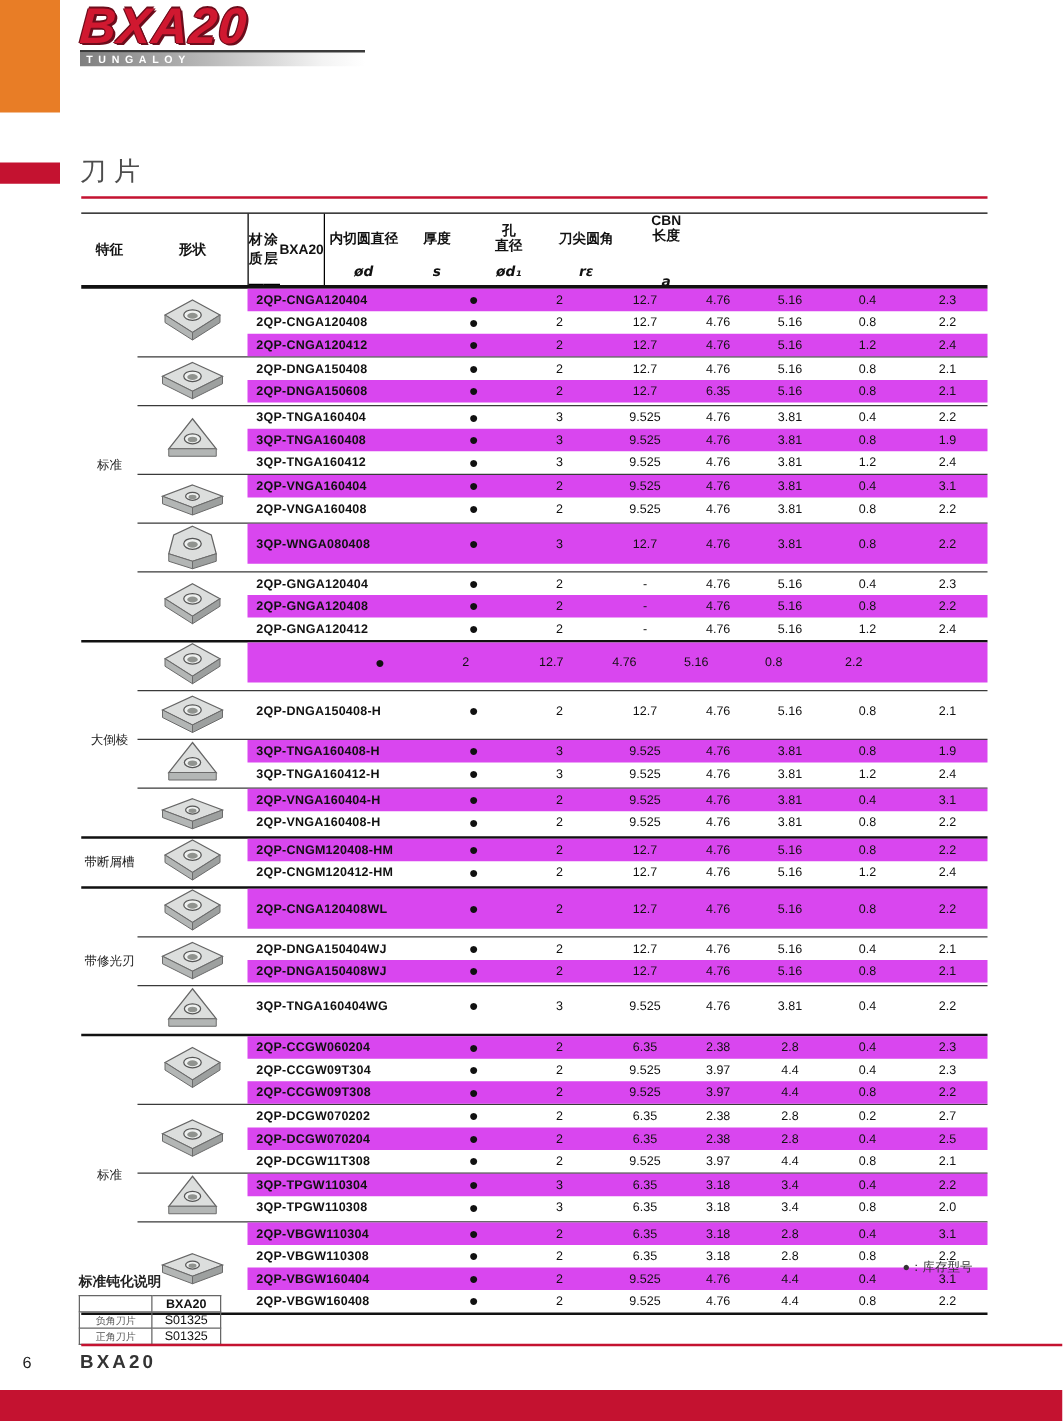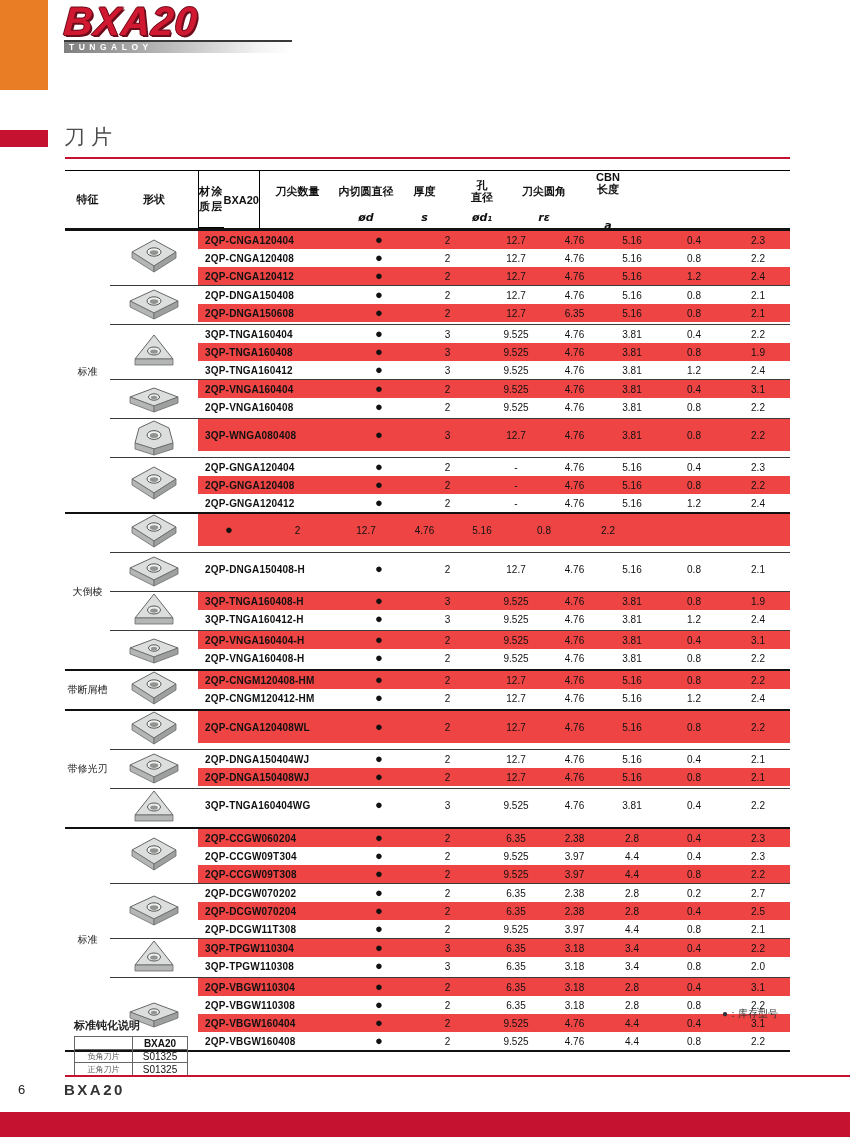--- a/index.html
+++ b/index.html
@@ -50,35 +50,35 @@
   .group { display:flex; }
   .group + .group { border-top:2px solid #111; }
   .feature-cell { width:45px; display:flex; align-items:center; justify-content:center; font-size:10px; color:#222; white-space:nowrap; }
   .group-body { flex:1; }
   .subgroup { display:flex; }
   .subgroup + .subgroup { border-top:1px solid #3a3a3a; }
   .shape-cell { width:88px; display:flex; align-items:center; justify-content:center; }
   .rows { flex:1; display:flex; flex-direction:column; }
   .row { display:flex; height:18px; align-items:center; }
   .row.tall { height:32px; }
-  .row.shaded { background:#ef4444; }
+  .row.shaded { background:#d946ef;justify-content:center; }
   .c { display:flex; align-items:center; justify-content:center; font-size:10px; color:#111; height:100%; }
   .c-model { justify-content:flex-start; padding-left:7px; font-weight:bold; letter-spacing:0.2px; }
   .c-dot span { font-size:13px; line-height:10px; }
 
   
   .tf { fill:#dcdedd; stroke:#666; stroke-width:1; }
   .sfl { fill:#b3b6b5; stroke:#6b6b6b; stroke-width:0.8; }
   .sfr { fill:#9da09f; stroke:#6b6b6b; stroke-width:0.8; }
   .hr { fill:#eef0ef; stroke:#555; stroke-width:1; }
   .hi { fill:#90938f; }
 
   
   .stock-note { left:53px; top:1007px; width:725px; text-align:right; font-size:10px; color:#333; }
-  .honing { left:74px; top:1018px; }
+  .honing { left:63px; top:1018px; }
   .honing-title { font-size:11px; font-weight:bold; color:#222; margin-bottom:3px; }
   .honing-table { border-collapse:collapse; }
   .honing-table td { border:1px solid #666; height:13px; text-align:center; vertical-align:middle; }
   .h-label { width:58px; font-size:8px; color:#555; }
   .h-value { width:55px; font-size:10px; color:#111; }
   .h-grade { font-weight:bold; }
 
   .footer-rule { left:65px; top:1075px; width:785px; height:2px; background:#c41230; }
   .page-num { left:18px; top:1082px; font-size:13px; color:#222; }
   .footer-brand { left:64px; top:1081px; font-size:15px; font-weight:bold; letter-spacing:2.5px; color:#333; }
@@ -99,26 +99,20 @@
 <div class="abs title-rule"></div>
 
 <div class="abs insert-table">
   <div class="thead">
     <div class="hcell w-feat">特征</div>
     <div class="hcell w-shape">形状</div>
     <div class="mat-col w-mat">
       <div class="mat-cell">材质</div>
       <div class="mat-cell">涂层</div>
       <div class="mat-cell">BXA20</div>
-    </div>
-    <div class="hcol w-tips">
-      <div class="hlabel">
-          <span>刀尖数量</span>
-        </div>
-      <div class="hsym"></div>
     </div>
     <div class="hcol w-ic">
       <div class="hlabel">
           <span>内切圆直径</span>
         </div>
       <div class="hsym">ød</div>
     </div>
     <div class="hcol w-s">
       <div class="hlabel">
           <span>厚度</span>

